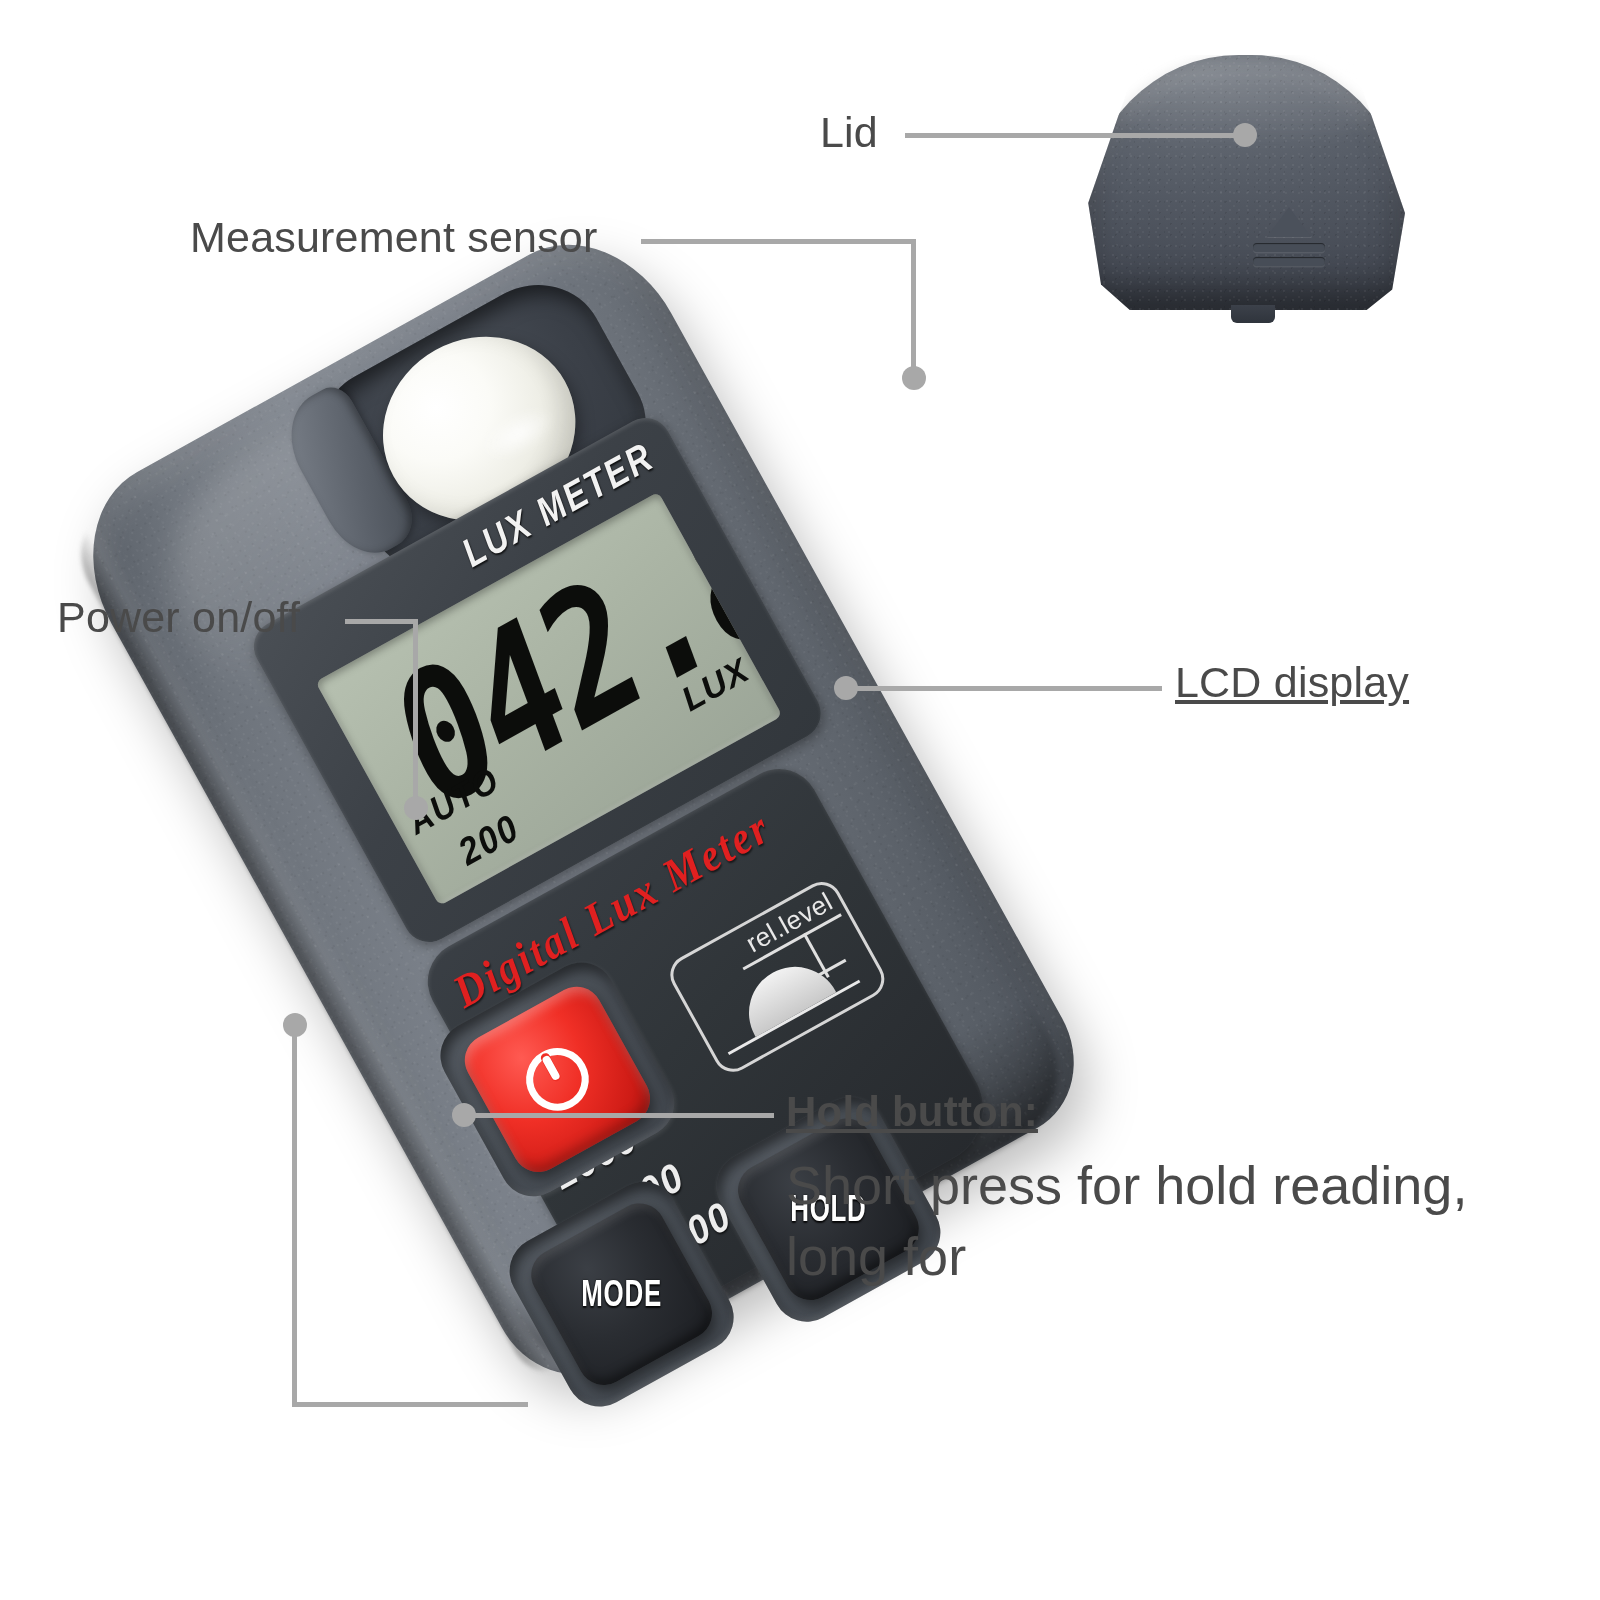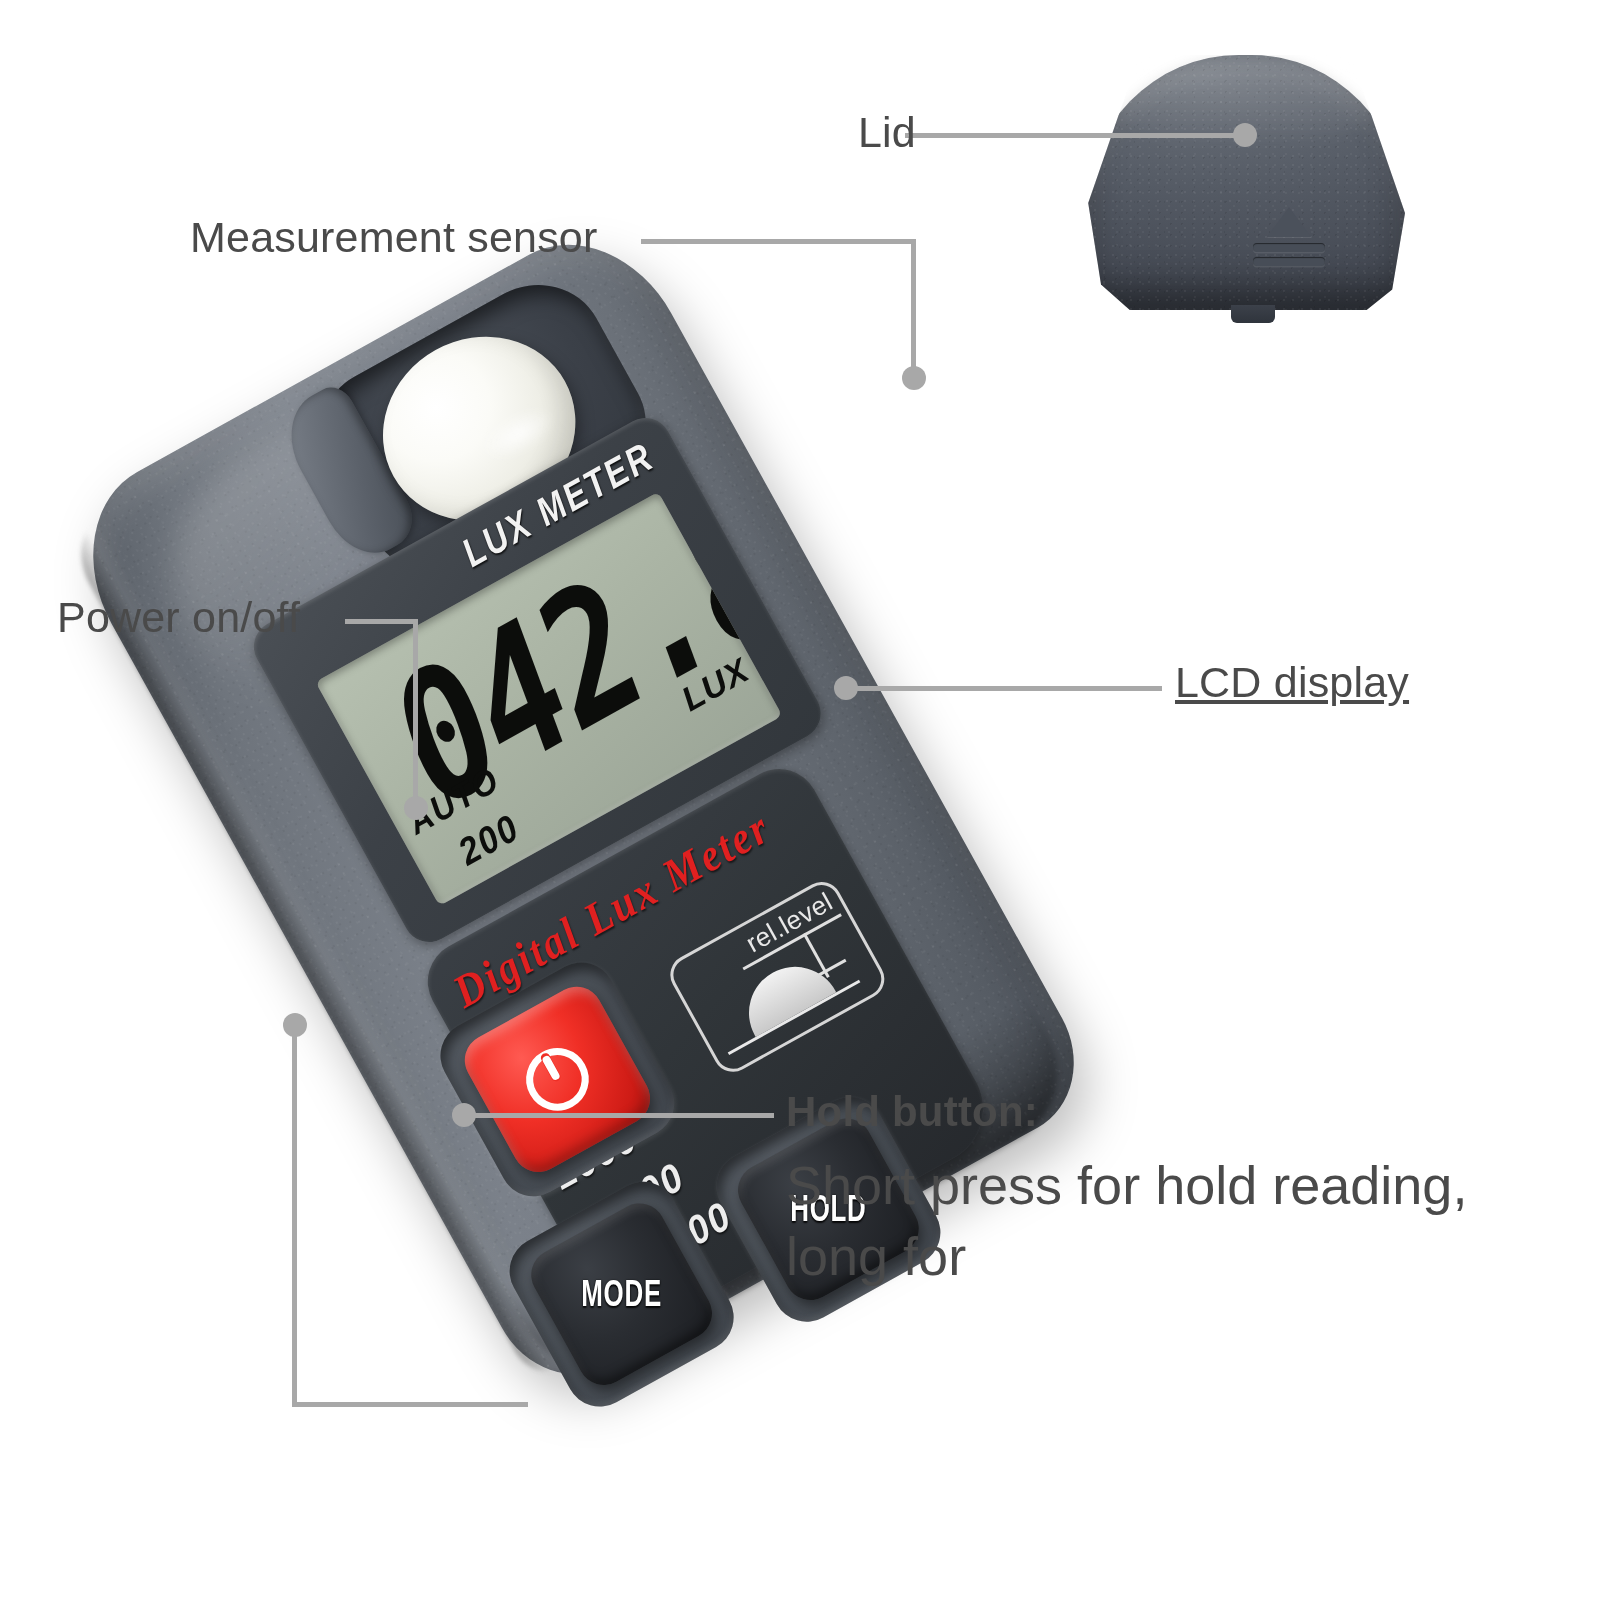--- a/index.html
+++ b/index.html
@@ -5,21 +5,21 @@
   * { margin:0; padding:0; box-sizing:border-box; }
   html,body { width:1600px; height:1600px; background:#ffffff; overflow:hidden; }
   body { font-family:"Liberation Sans", sans-serif; }
 
   #stage { position:relative; width:1600px; height:1600px; background:#fff; }
 
   
   .callout { position:absolute; color:#4a4a4a; white-space:nowrap; }
   .callout.lbl { font-size:43px; font-weight:400; letter-spacing:.2px; }
   .callout-block { position:absolute; color:#4a4a4a; }
-  .callout-block .head { font-size:42px; font-weight:700; letter-spacing:.2px; margin-bottom:14px; }
+  .callout-block .head { font-size:42px; font-weight:700; letter-spacing:.2px; margin-bottom:14px;text-decoration:underline; }
   .callout-block .body { font-size:54px; font-weight:400; line-height:1.32; }
 
   
   .ld { position:absolute; background:#a8a8a8; }
   .ld.h { height:5px; }
   .ld.v { width:5px; }
   .dot { position:absolute; width:24px; height:24px; border-radius:50%; background:#a8a8a8; }
 
   
   #lid-wrap { position:absolute; left:1085px; top:55px; width:320px; height:285px; }
@@ -351,21 +351,21 @@
   <div class="ld h" style="left:842px; top:686px; width:320px;"></div>
   <div class="dot" style="left:834px; top:676px;"></div>
 
   <div class="ld h" style="left:462px; top:1113px; width:312px;"></div>
   <div class="dot" style="left:452px; top:1103px;"></div>
 
   <div class="ld v" style="left:292px; top:1022px; height:383px;"></div>
   <div class="ld h" style="left:292px; top:1402px; width:236px;"></div>
   <div class="dot" style="left:283px; top:1013px;"></div>
 
-  <div class="callout lbl" style="left:820px; top:108px;margin-left:38px;">Lid</div>
+  <div class="callout lbl" style="left:820px; top:108px;">Lid</div>
 
   <div class="callout lbl" style="left:190px; top:213px;">Measurement sensor</div>
 
   <div class="callout lbl" style="left:57px; top:593px;">Power on/off</div>
 
   <div class="callout lbl" style="left:1175px; top:658px;text-decoration:underline;">LCD display</div>
 
   <div class="callout-block" style="left:786px; top:1088px; width:760px;">
     <div class="head">Hold button:</div>
     <div class="body">Short press for hold reading, long for</div>

